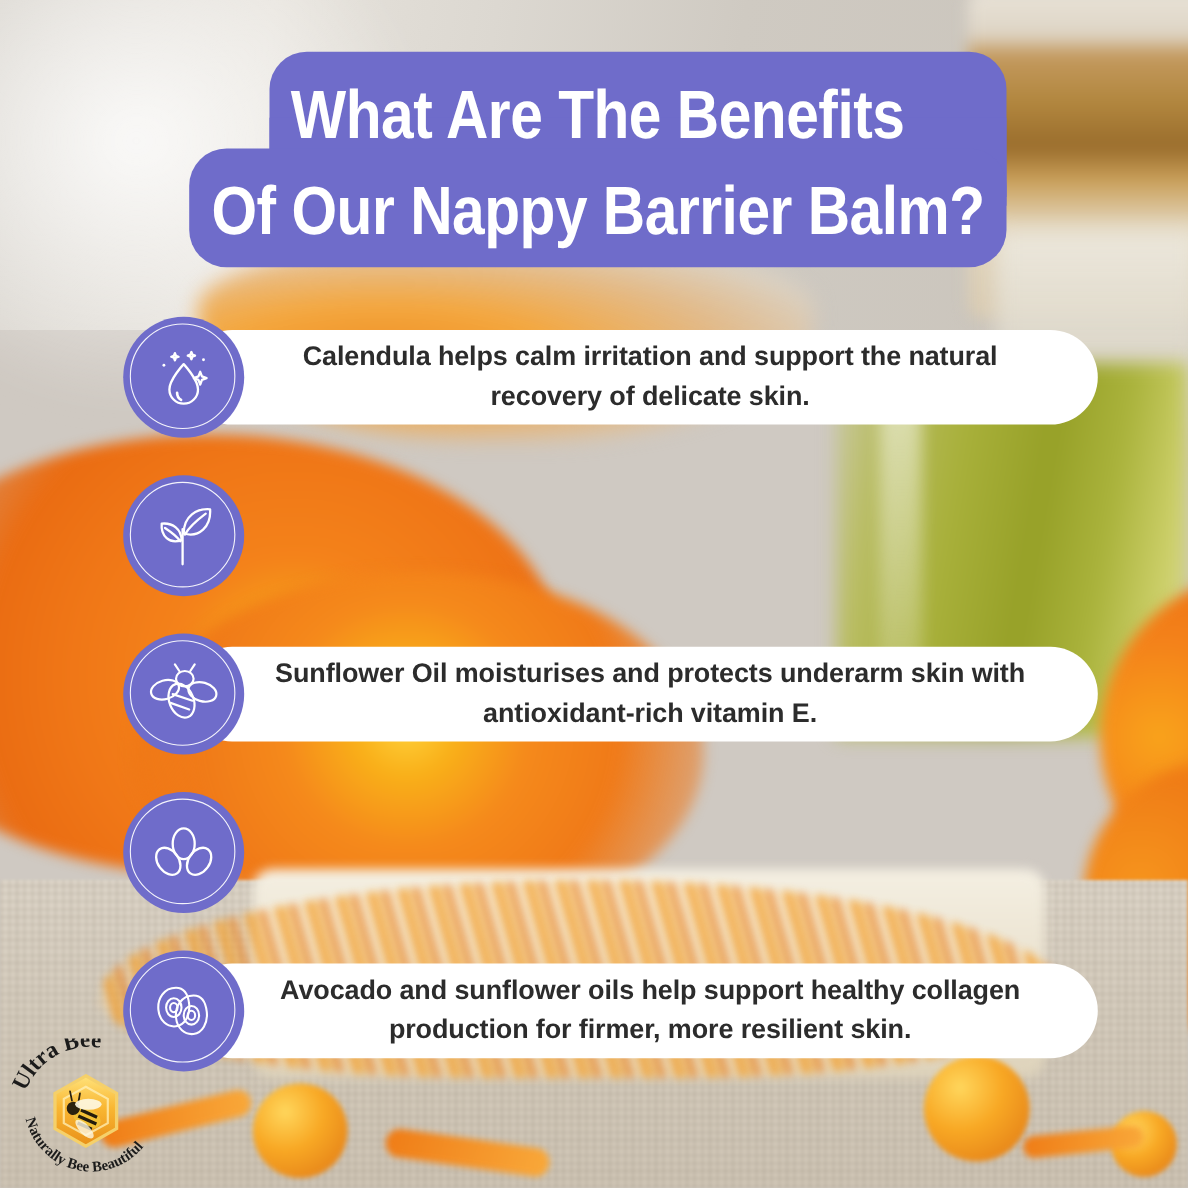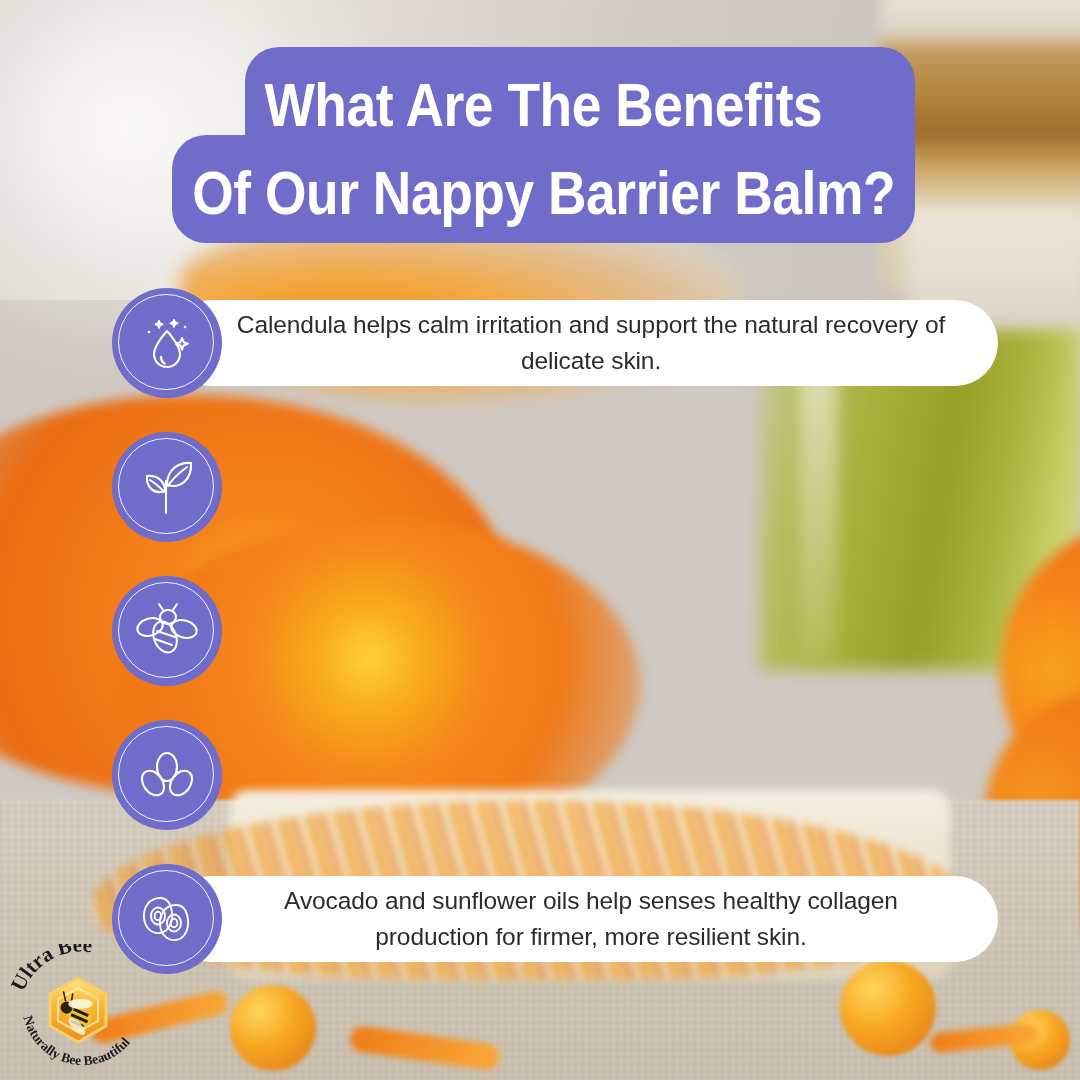--- a/index.html
+++ b/index.html
@@ -205,20 +205,21 @@
     transform-origin: center;
     text-align: center;
   }
 
   
   .rows {
     position: absolute;
     left: 0;
     top: 294px;
     width: 968px;
+    font-weight: bold;
   }
   .row {
     position: relative;
     height: 144px;
   }
   .pill {
     position: absolute;
     left: 168px;
     top: 6px;
     width: 830px;
@@ -340,20 +341,23 @@
             <path d="M32 30 C32 14 44 7 56 8 C57 24 46 34 32 30 Z"></path>
             <path d="M52 12 C44 18 37 24 33 31"></path>
             <path d="M30 36 C30 26 22 20 12 21 C11 32 19 40 30 36 Z"></path>
             <path d="M15 25 C21 29 26 33 29 37"></path>
           </svg>
         </span>
       </div>
     </div>
 
     <div class="row">
+      <div class="pill">
+        <div class="pill-text">Sunflower Oil moisturises and protects underarm skin with antioxidant-rich vitamin E.</div>
+      </div>
       <div class="badge">
         <span>
           <svg width="64" height="64" viewBox="0 0 64 64" fill="none" stroke="#ffffff" stroke-width="2" stroke-linecap="round" stroke-linejoin="round">
             <ellipse cx="33" cy="18" rx="8" ry="7"></ellipse>
             <path d="M28 11 L24 5"></path>
               <path d="M38 11 L42 5"></path>
             <ellipse cx="30" cy="38" rx="11" ry="16" transform="rotate(-22 30 38)"></ellipse>
             <path d="M22 32 L40 38"></path>
             <path d="M20 40 L37 46"></path>
             <ellipse cx="15" cy="28" rx="13" ry="8.5" transform="rotate(-16 15 28)"></ellipse>
@@ -370,21 +374,21 @@
             <ellipse cx="32" cy="24" rx="10" ry="14"></ellipse>
             <ellipse cx="18" cy="40" rx="9.5" ry="13.5" transform="rotate(-36 18 40)"></ellipse>
             <ellipse cx="46" cy="40" rx="9.5" ry="13.5" transform="rotate(36 46 40)"></ellipse>
           </svg>
         </span>
       </div>
     </div>
 
     <div class="row">
       <div class="pill">
-        <div class="pill-text">Avocado and sunflower oils help senses healthy collagen production for firmer, more resilient skin.</div>
+        <div class="pill-text">Avocado and sunflower oils help support healthy collagen production for firmer, more resilient skin.</div>
       </div>
       <div class="badge">
         <span>
           <svg width="66" height="66" viewBox="0 0 66 66" fill="none" stroke="#ffffff" stroke-width="1.9" stroke-linecap="round" stroke-linejoin="round">
             <path d="M26 12 C15 12 9 22 10 32 C11 42 18 48 26 47 C34 46 39 37 38 27 C37 18 33 12 26 12 Z"></path>
             <ellipse cx="24" cy="30" rx="7" ry="8.5"></ellipse>
             <ellipse cx="24" cy="30" rx="3.4" ry="4.2"></ellipse>
             <path d="M42 19 C31 19 25 29 26 39 C27 49 34 55 42 54 C50 53 55 44 54 34 C53 25 49 19 42 19 Z"></path>
             <ellipse cx="40" cy="37" rx="7" ry="8.5"></ellipse>
             <ellipse cx="40" cy="37" rx="3.4" ry="4.2"></ellipse>

